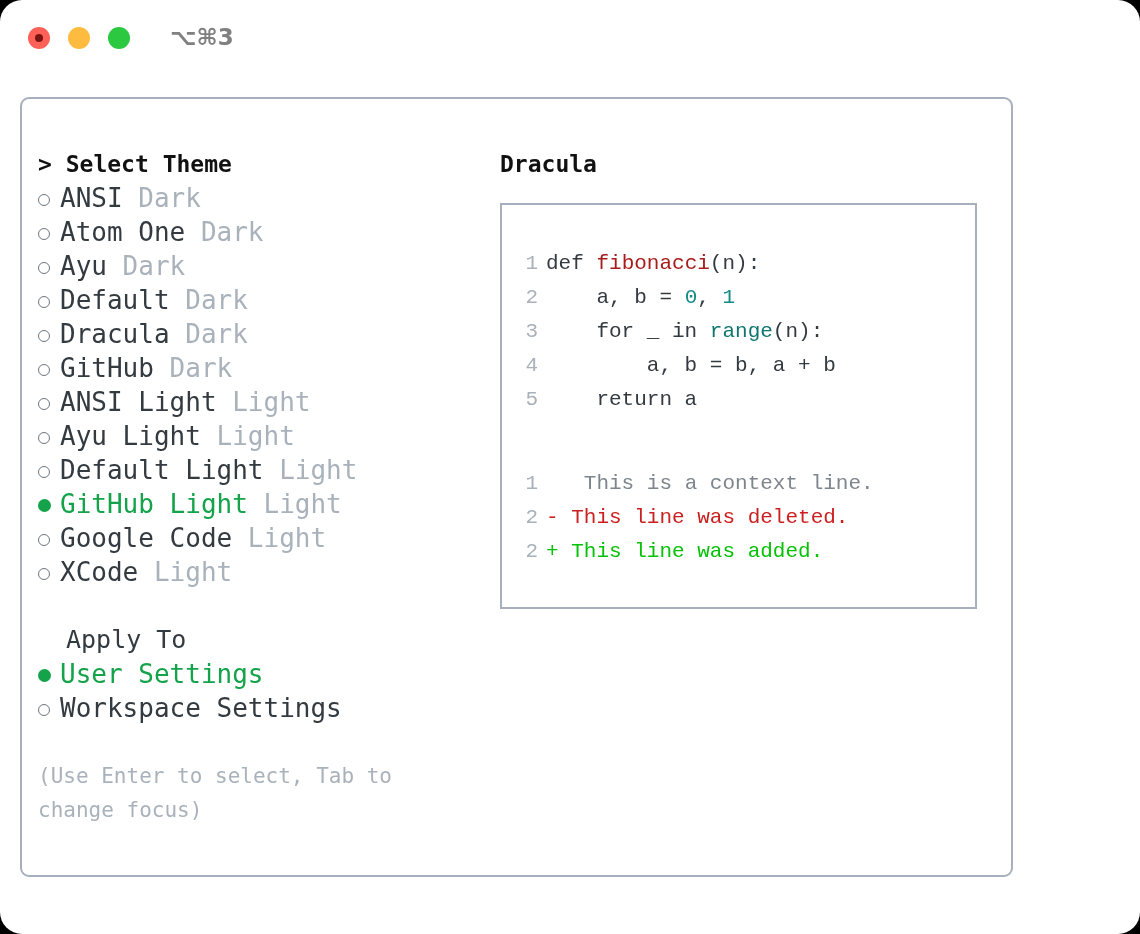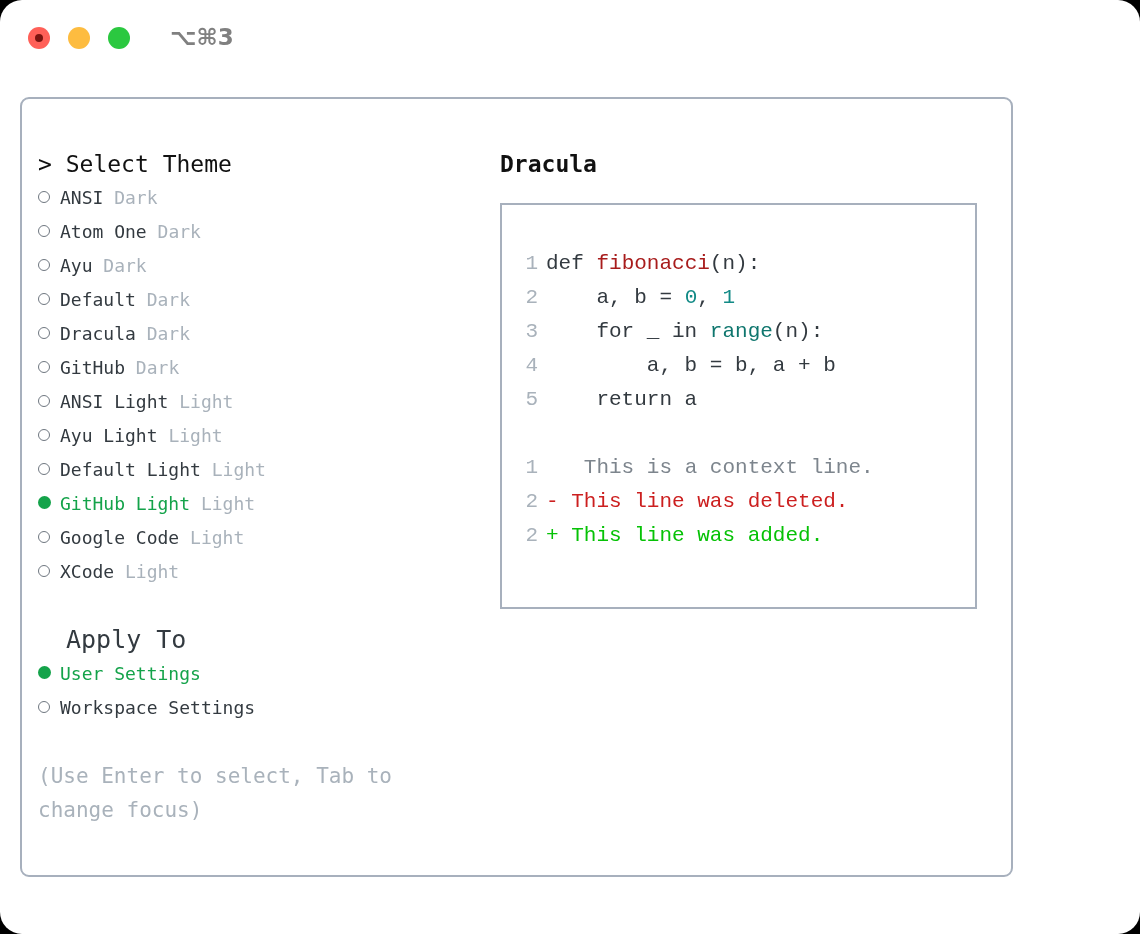--- a/index.html
+++ b/index.html
@@ -87,32 +87,32 @@
   .col-right {
     position: absolute;
     left: 478px;
     top: 48px;
     width: 500px;
   }
 
   
   .heading {
     font-size: 23px;
-    font-weight: normal;
+    font-weight: bold;
     color: #111111;
     line-height: 34px;
     white-space: pre;
   }
   .heading .caret { color: #111111; }
 
   .theme-list { margin-top: 0px; }
 
   .opt {
     display: block;
-    font-size: 18px;
+    font-size: 26px;
     line-height: 34px;
     color: #333a40;
     white-space: pre;
   }
   .opt .bullet {
     display: inline-block;
     width: 22px;
     vertical-align: baseline;
   }
   .dot-empty {
@@ -186,21 +186,21 @@
     width: 22px;
     text-align: right;
     color: #a9b2bb;
     margin-right: 8px;
   }
   .tok-fn   { color: #a81c1c; }
   .tok-num  { color: #128a86; }
   .tok-call { color: #0f766e; }
   .tok-plain{ color: #333a40; }
 
-  .diff-block { margin-top: 34px; }
+  .diff-block { margin-top: 50px; }
   .diff-ctx { color: #7d858d; }
   .diff-del { color: #cc1f1f; }
   .diff-add { color: #06c206; }
 </style>
 </head>
 <body>
 
 <div class="window">
 
   <div class="titlebar">

